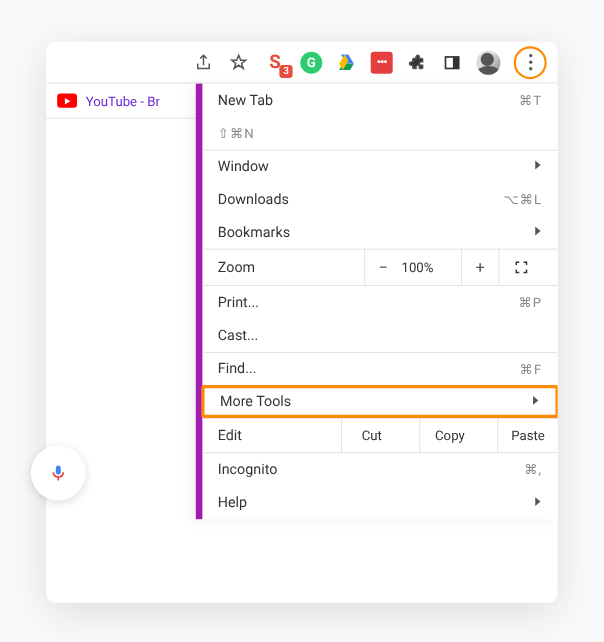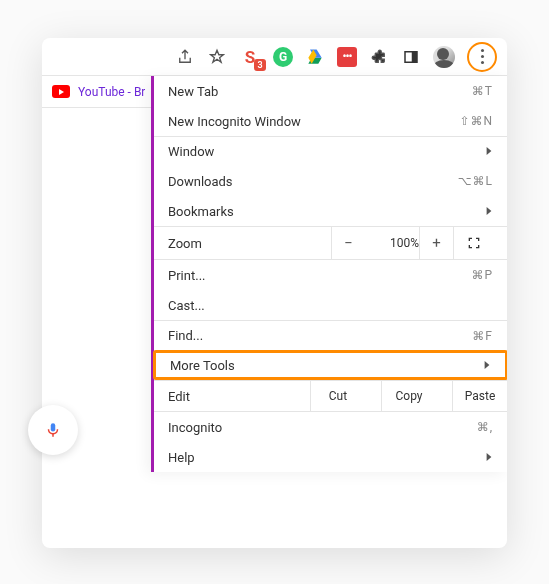--- a/index.html
+++ b/index.html
@@ -49,40 +49,40 @@
   padding: 0 10px; gap: 8px;
   border-bottom: 1px solid #e5e5e5;
 }
 .yt-icon { width: 18px; height: 13px; background: #ff0000; border-radius: 3px; display: flex; align-items: center; justify-content: center; }
 .yt-icon::before { content: ""; border-left: 5px solid #fff; border-top: 3px solid transparent; border-bottom: 3px solid transparent; margin-left: 1px; }
 .tab-title { font-size: 12px; color: #6d28d9; white-space: nowrap; overflow: hidden; }
 
 .menu {
   position: absolute;
   top: 38px; right: 0;
-  width: 356px;
+  width: 329px;
   background: #fff;
-  border-left: 3px solid #a21caf;
+  border-left: 6px solid #a21caf;
   box-shadow: -4px 2px 14px rgba(0,0,0,.06);
 }
 .row {
   display: flex; align-items: center;
   height: 30px;
   padding: 0 14px;
   font-size: 13px;
   color: #333;
   justify-content: space-between;
 }
 .sep { border-top: 1px solid #e4e4e4; }
 .shortcut { color: #888; font-size: 12px; letter-spacing: 1px; }
 .arrow svg { width: 8px; height: 10px; fill: #555; }
 .zoom-row { border-top: 1px solid #e4e4e4; border-bottom: 1px solid #e4e4e4; height: 34px; }
 .zoom-controls { display: flex; align-items: center; gap: 0; }
 .zoom-btn { width: 34px; height: 34px; display: flex; align-items: center; justify-content: center; font-size: 15px; color: #555; border-left: 1px solid #e4e4e4; }
-.zoom-val { width: 54px; text-align: right; font-size: 12px; }
+.zoom-val { width: 54px; text-align: left; font-size: 12px; }
 .fs-btn { width: 40px; border-left: 1px solid #e4e4e4; display: flex; align-items: center; justify-content: center; height: 34px; }
 .highlight {
   border: 3px solid #ff8a00;
   border-radius: 3px;
   margin: 0 -1px;
   gap: 28px;
 }
 .edit-row { border-top:1px solid #e4e4e4; border-bottom:1px solid #e4e4e4; height: 32px; display: flex; gap: 16px; }
 .edit-label { flex: 1; padding-left: 14px; display: flex; align-items: center; font-size: 13px; color:#333; }
 .edit-action { width: 55px; border-left: 1px solid #e4e4e4; display: flex; align-items: center; justify-content: center; font-size: 12px; color:#333; }
@@ -149,21 +149,20 @@
     <span class="yt-icon"></span>
     <span class="tab-title">YouTube - Br</span>
   </div>
 
   <div class="menu">
     <div class="row">
       <span>New Tab</span>
       <span class="shortcut">⌘T</span>
     </div>
     <div class="row">
-      <span>New Incognito Window</span>
       <span class="shortcut">⇧⌘N</span>
     </div>
     <div class="row sep">
       <span>Window</span>
       <span class="arrow"><svg viewBox="0 0 10 12">
             <path d="M2 1l6 5-6 5z"></path>
           </svg></span>
     </div>
     <div class="row">
       <span>Downloads</span>

